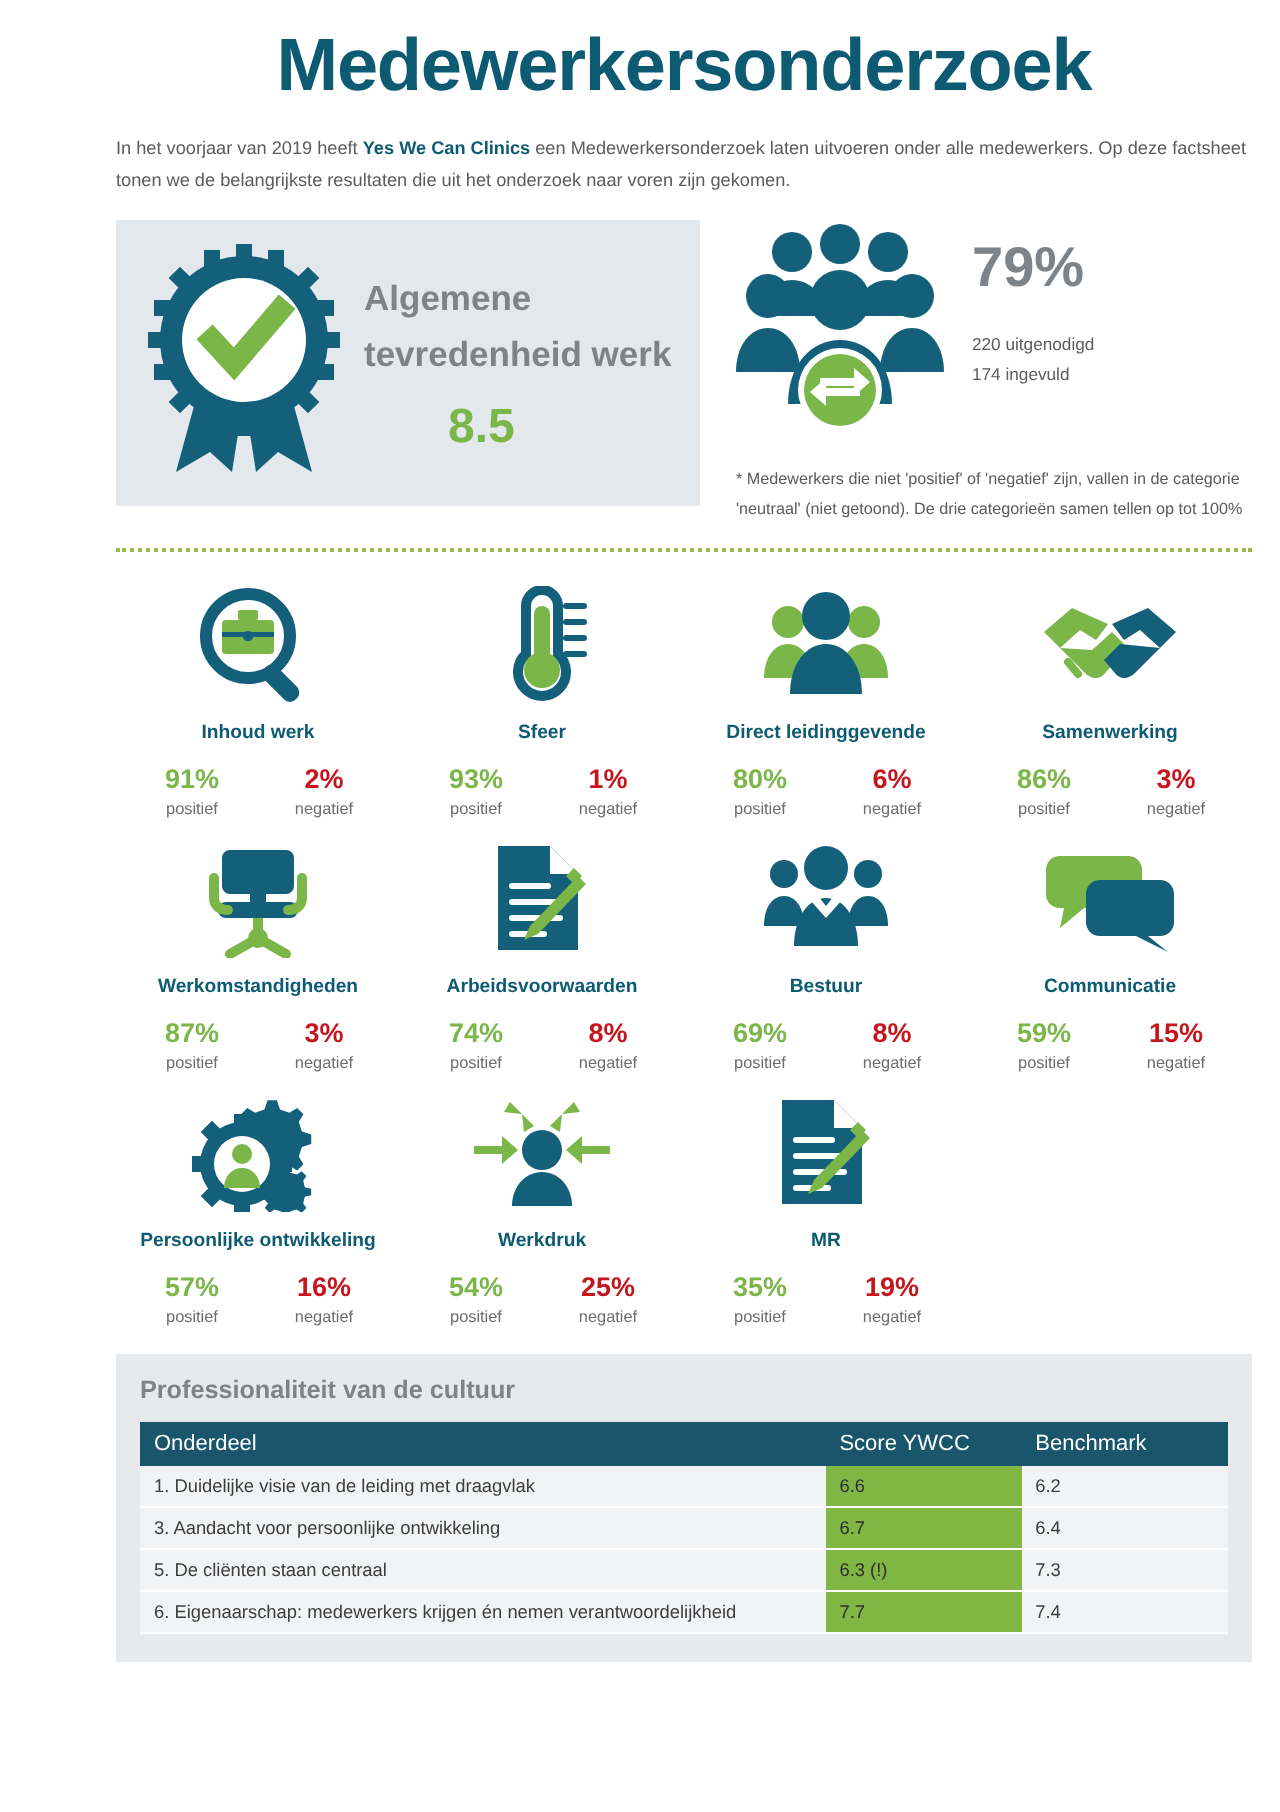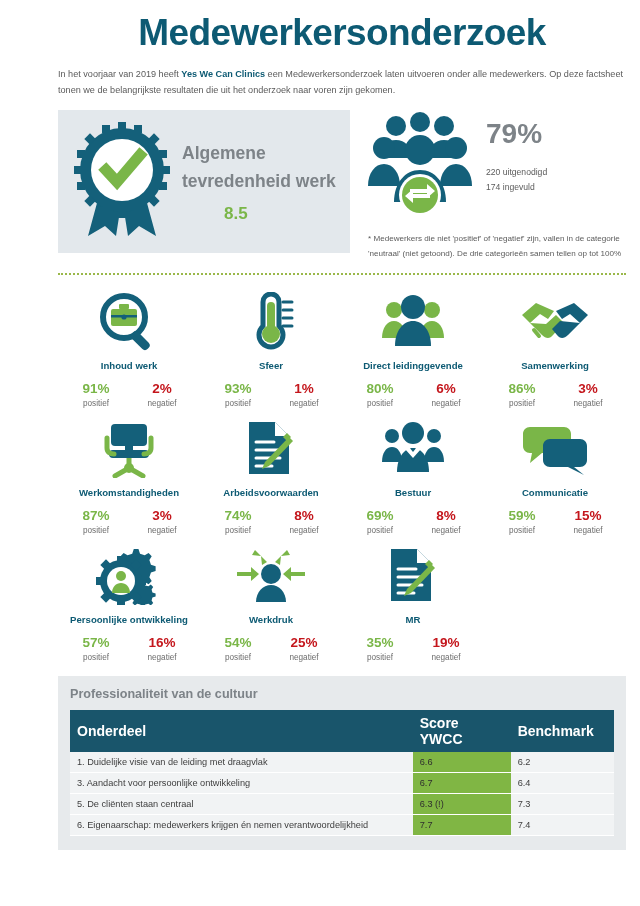--- a/index.html
+++ b/index.html
@@ -50,21 +50,21 @@
   .rosette{width:108px;flex:0 0 108px;display:flex;justify-content:center;}
   .panel-left-text{flex:1;padding-left:6px;}
   .alg-title{
     color:#7d8388;
     font-size:17.5px;
     font-weight:bold;
     line-height:1.62;
   }
   .alg-score{
     color:#7ab648;
-    font-size:17px;
+    font-size:24px;
     font-weight:bold;
     margin-top:9px;
     padding-left:42px;
   }
   .panel-right{
     flex:1;
     padding-left:18px;
     box-sizing:border-box;
   }
   .resp-flex{display:flex;align-items:flex-start;}
@@ -136,24 +136,24 @@
   .card-title{
     color:#7d8388;
     font-size:12.6px;
     font-weight:bold;
     margin-bottom:9px;
   }
   table{border-collapse:collapse;width:100%;font-size:9.2px;}
   thead th{
     background:#19556b;
     color:#ffffff;
-    font-weight:bold;
+    font-weight:normal;
     text-align:left;
     padding:5px 7px;
-    font-size:14px;
+    font-size:11px;
   }
   tbody td{
     background:#f1f3f4;
     padding:5px 7px;
     color:#3d3d3d;
     border-bottom:1px solid #ffffff;
   }
   tbody td.score{
     background:#80b644;
     color:#2e2e2e;

